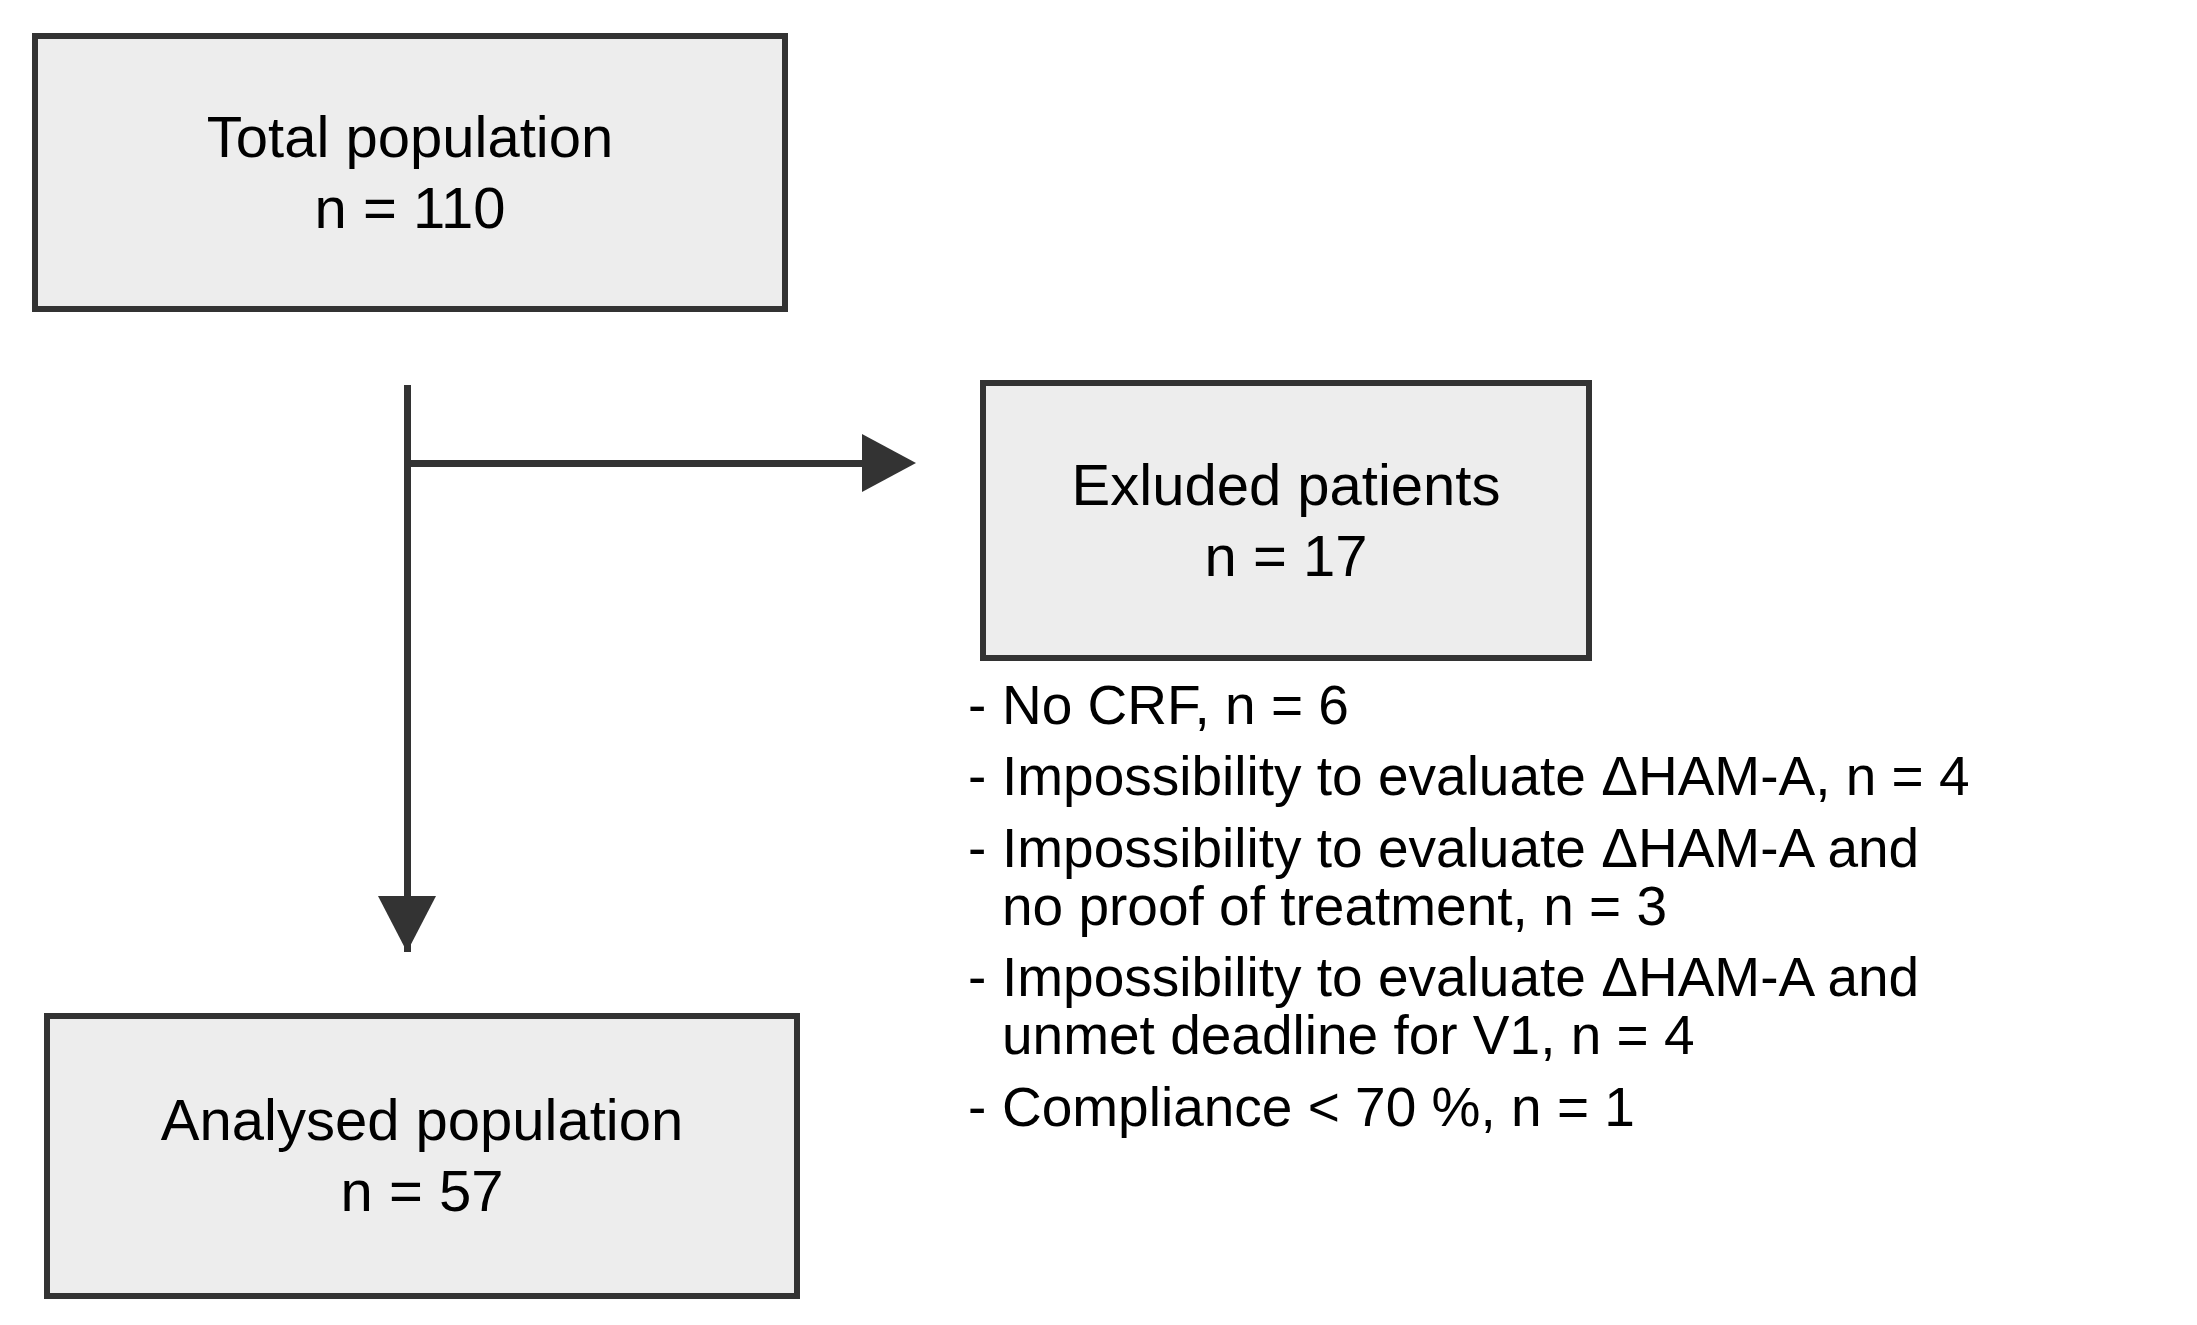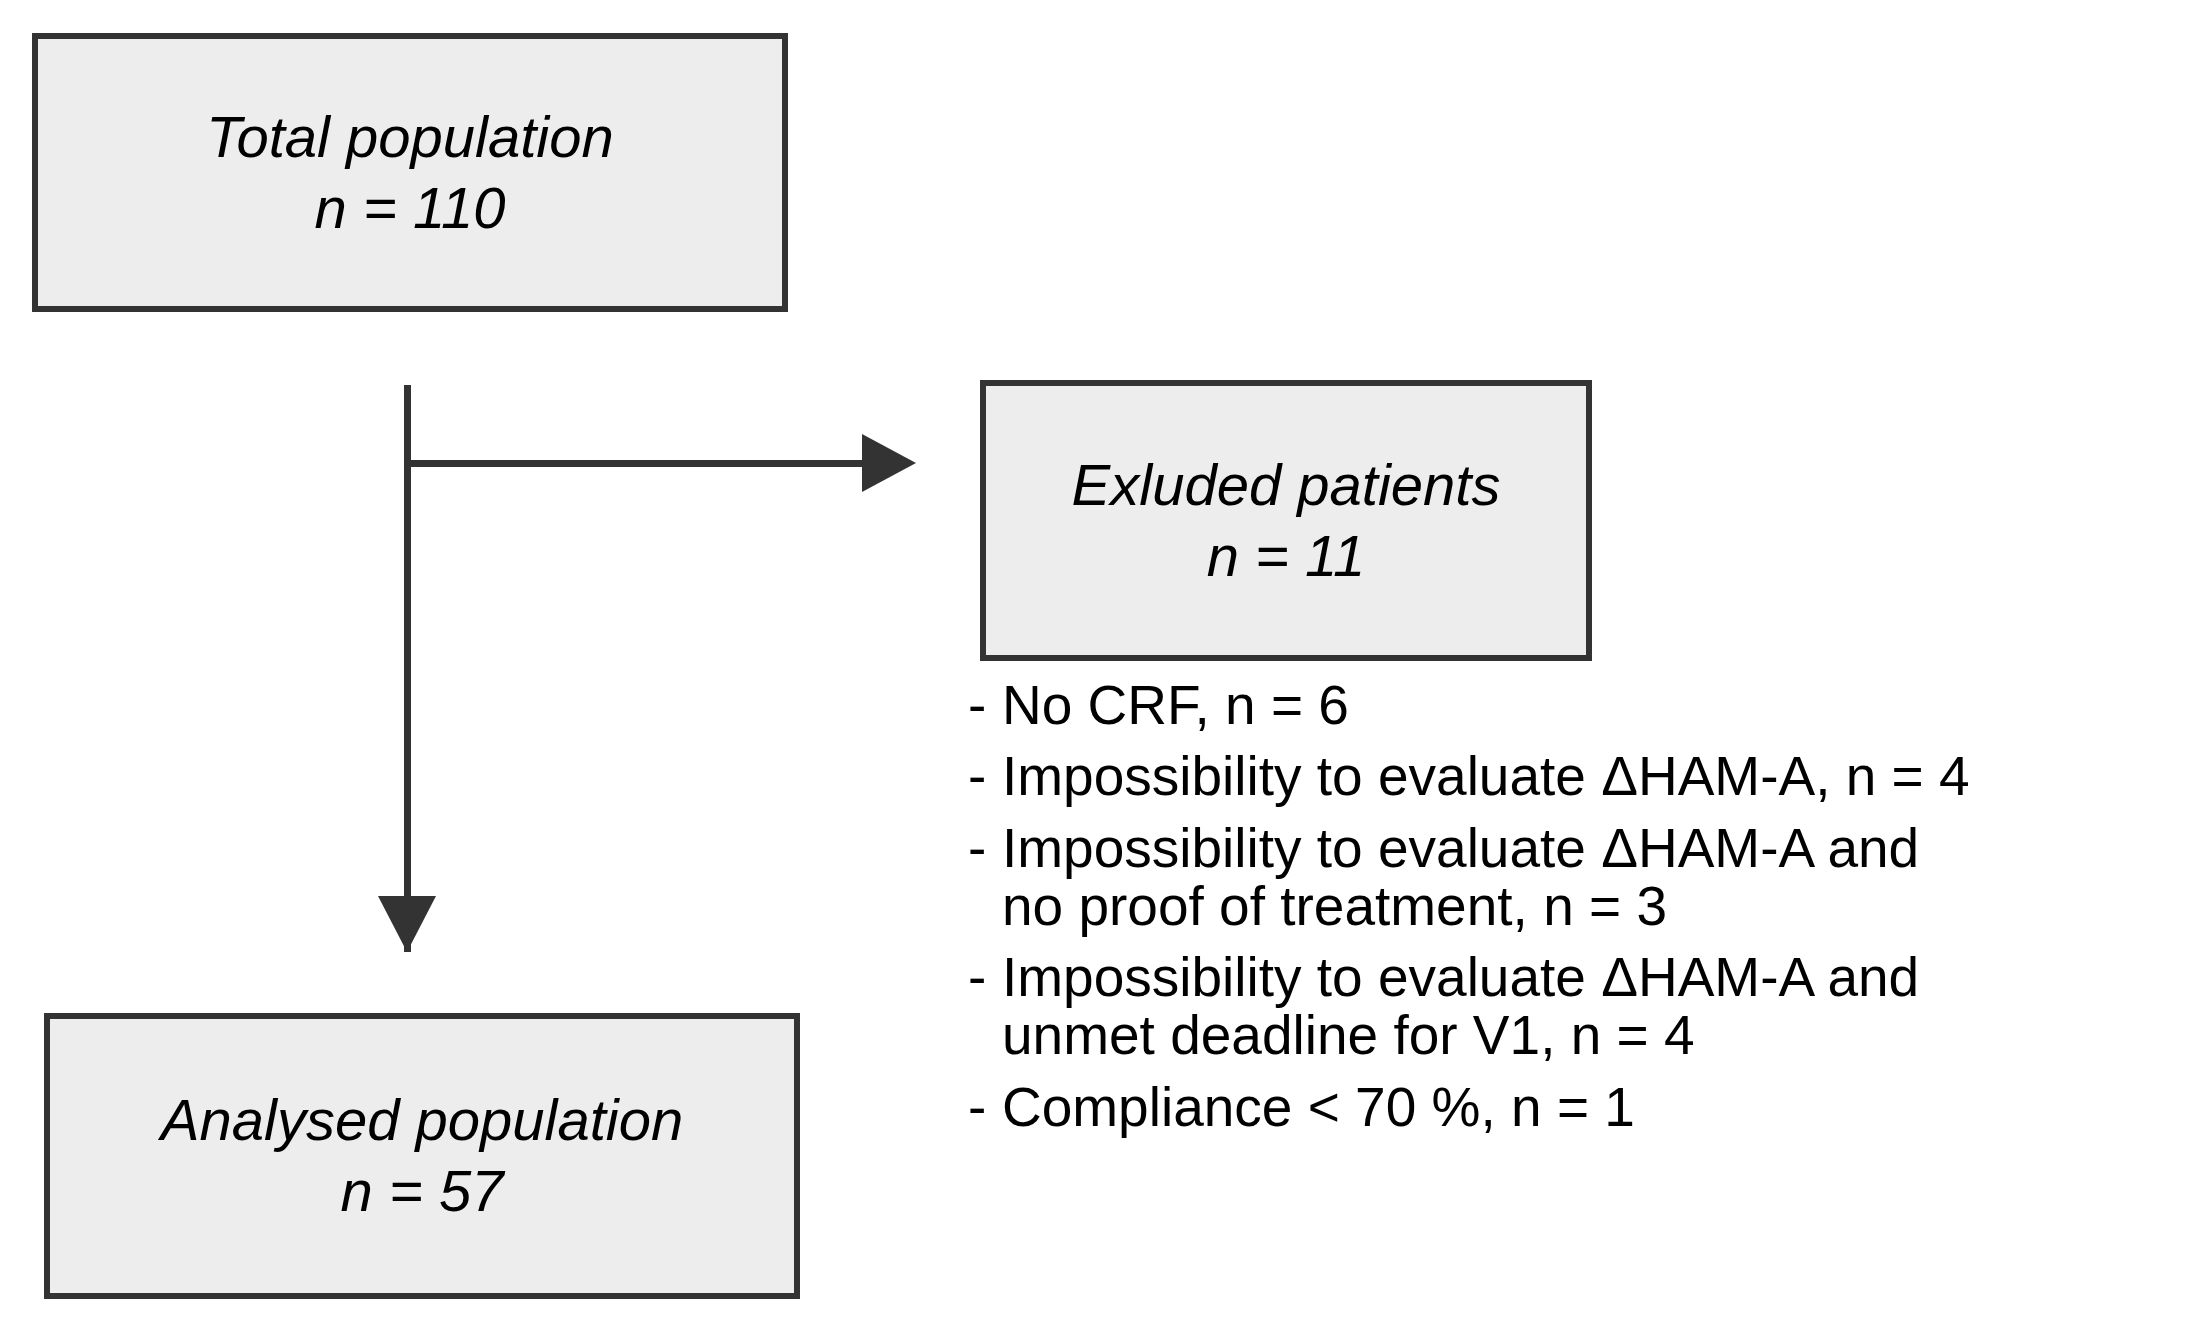--- a/index.html
+++ b/index.html
@@ -21,21 +21,20 @@
   .flow-box {
     position: absolute;
     box-sizing: border-box;
     background: #ededed;
     border: 6px solid #333333;
     display: flex;
     flex-direction: column;
     align-items: center;
     justify-content: center;
     text-align: center;
-    font-style: italic;
   }
   .flow-box .box-line {
     color: #000000;
     font-size: 58px;
     line-height: 1.22;
     white-space: nowrap;
   }
 
   #box-total        { left: 32px;  top: 33px;   width: 756px; height: 279px; }
   #box-excluded     { left: 980px; top: 380px;  width: 612px; height: 281px; }
@@ -113,21 +112,21 @@
     <div class="box-line">n = 110</div>
   </div>
 
   <div class="conn" id="trunk-vertical"></div>
   <div class="conn" id="branch-horizontal"></div>
   <div class="arrowhead" id="arrowhead-right"></div>
   <div class="arrowhead" id="arrowhead-down"></div>
 
   <div class="flow-box" id="box-excluded">
     <div class="box-line">Exluded patients</div>
-    <div class="box-line">n = 11</div>
+    <div class="box-line">n = 17</div>
   </div>
 
   <div id="exclusion-list">
     <div class="reason-item">
       <span class="reason-dash">-</span>
       <span class="reason-text">No CRF, n = 6</span>
     </div>
     <div class="reason-item">
       <span class="reason-dash">-</span>
       <span class="reason-text">Impossibility to evaluate ΔHAM-A, n = 4</span>

